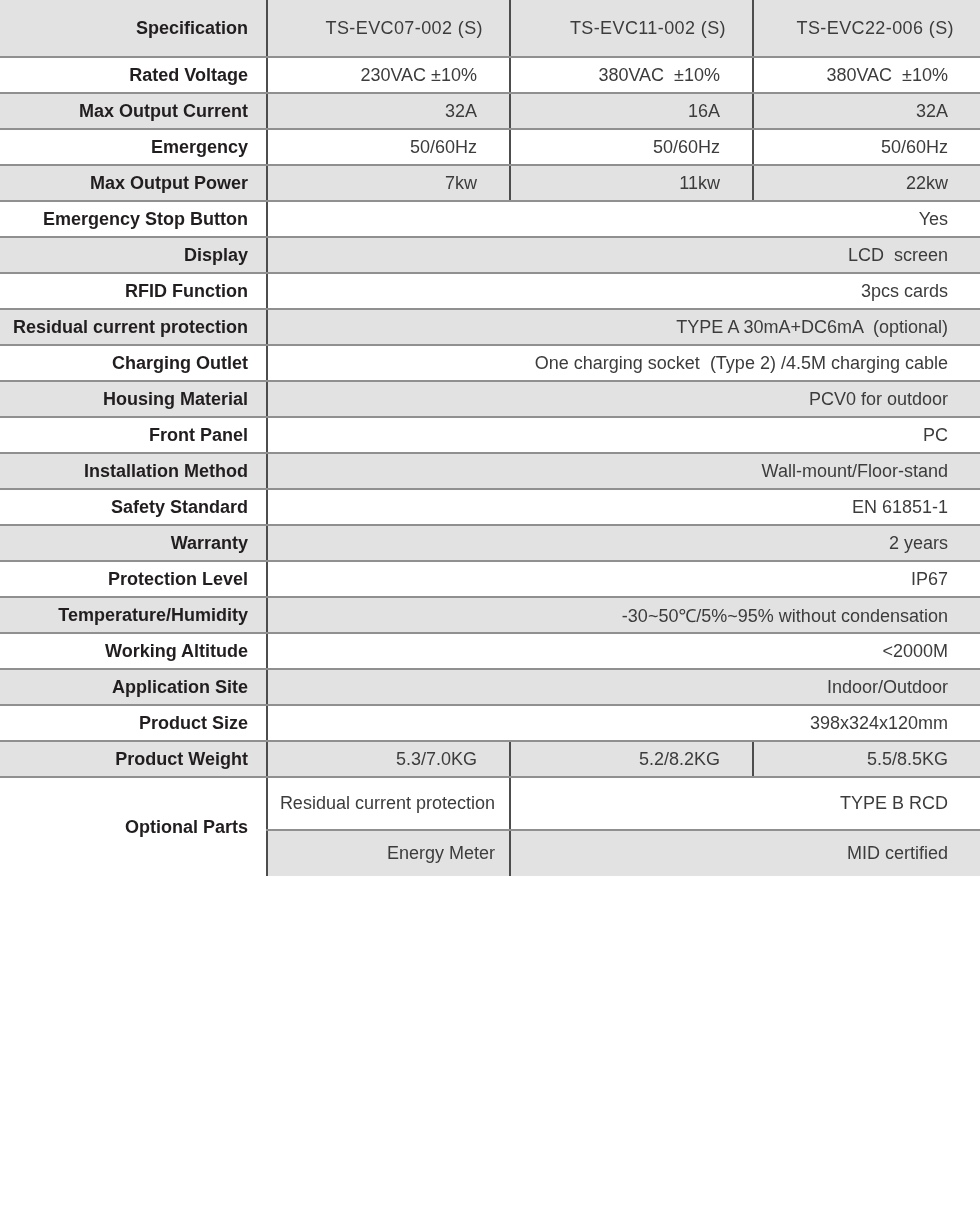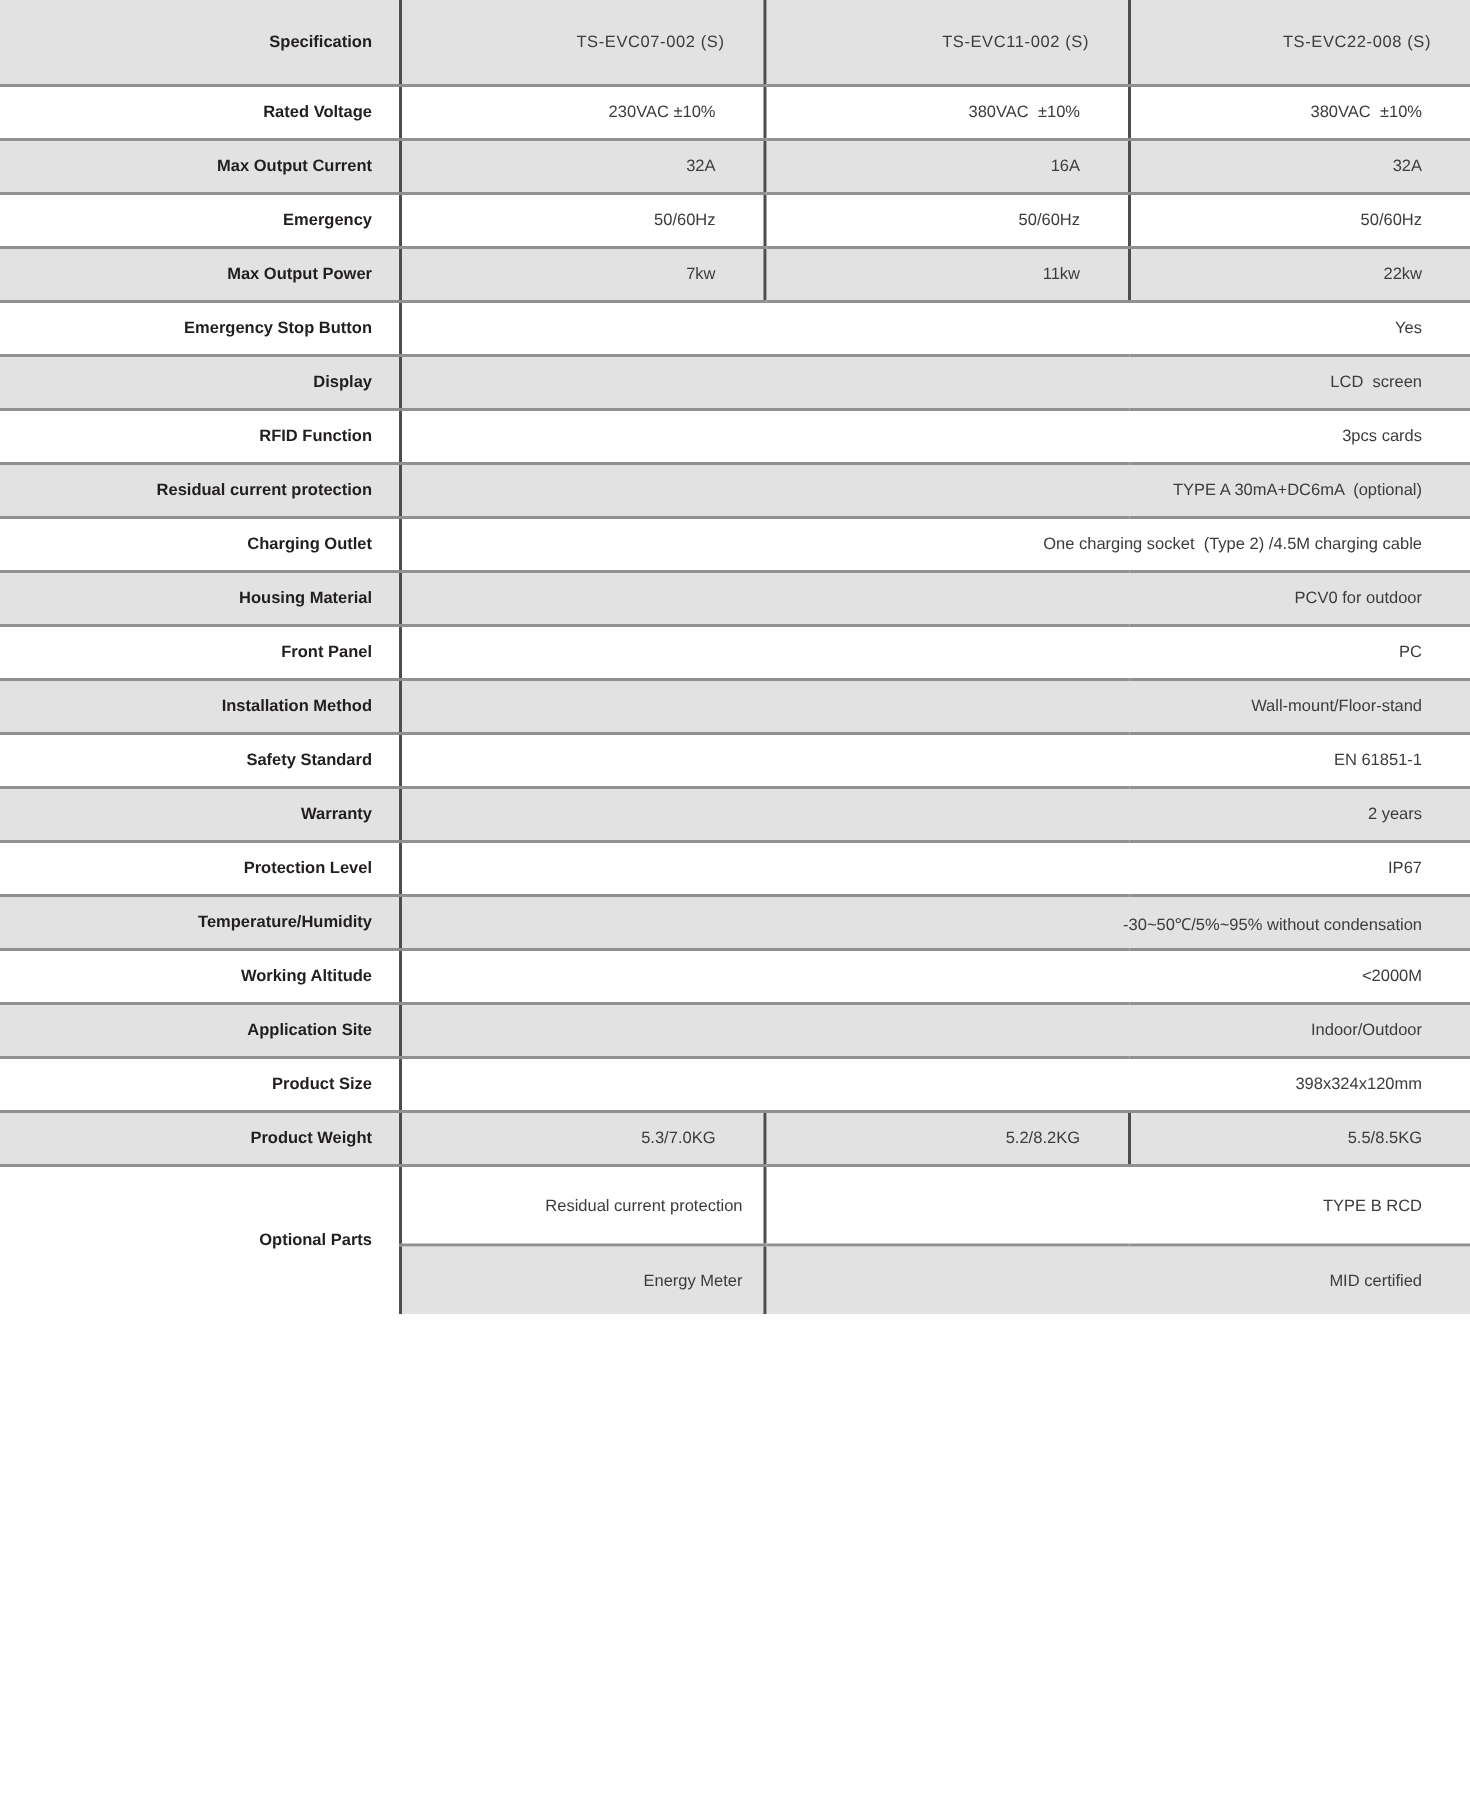--- a/index.html
+++ b/index.html
@@ -26,21 +26,21 @@
   col.c3{width:243px}
   col.c4{width:227px}
   tr{height:36px;}
   tr.h{height:57px;}
   tr.s1{height:53px;}
   tr.s2{height:46px;border-radius:20px;}
   td{
     white-space:pre;
     overflow:hidden;
     vertical-align:middle;
-    font-size:11px;
+    font-size:18px;
     border-bottom:2px solid var(--border-horizontal);
     padding:0;
   }
   tr.g td{background:var(--row-gray);}
   td.v{border-left:2px solid var(--border-vertical);}
   td.lbl{
     font-weight:bold;
     color:var(--label-text);
     text-align:right;
     padding-right:18px;
@@ -74,21 +74,21 @@
       <col class="c2">
       <col class="c3">
       <col class="c4">
     </colgroup>
 
   <tbody>
       <tr class="g h">
     <td class="lbl">Specification</td>
     <td class="val v model">TS-EVC07-002 (S)</td>
     <td class="val v model">TS-EVC11-002 (S)</td>
-    <td class="val v model">TS-EVC22-008 (S)</td>
+    <td class="val v model">TS-EVC22-006 (S)</td>
   </tr>
 
   <tr>
     <td class="lbl">Rated Voltage</td>
     <td class="val v">230VAC ±10%</td>
     <td class="val v">380VAC  ±10%</td>
     <td class="val v">380VAC  ±10%</td>
   </tr>
 
   <tr class="g">

